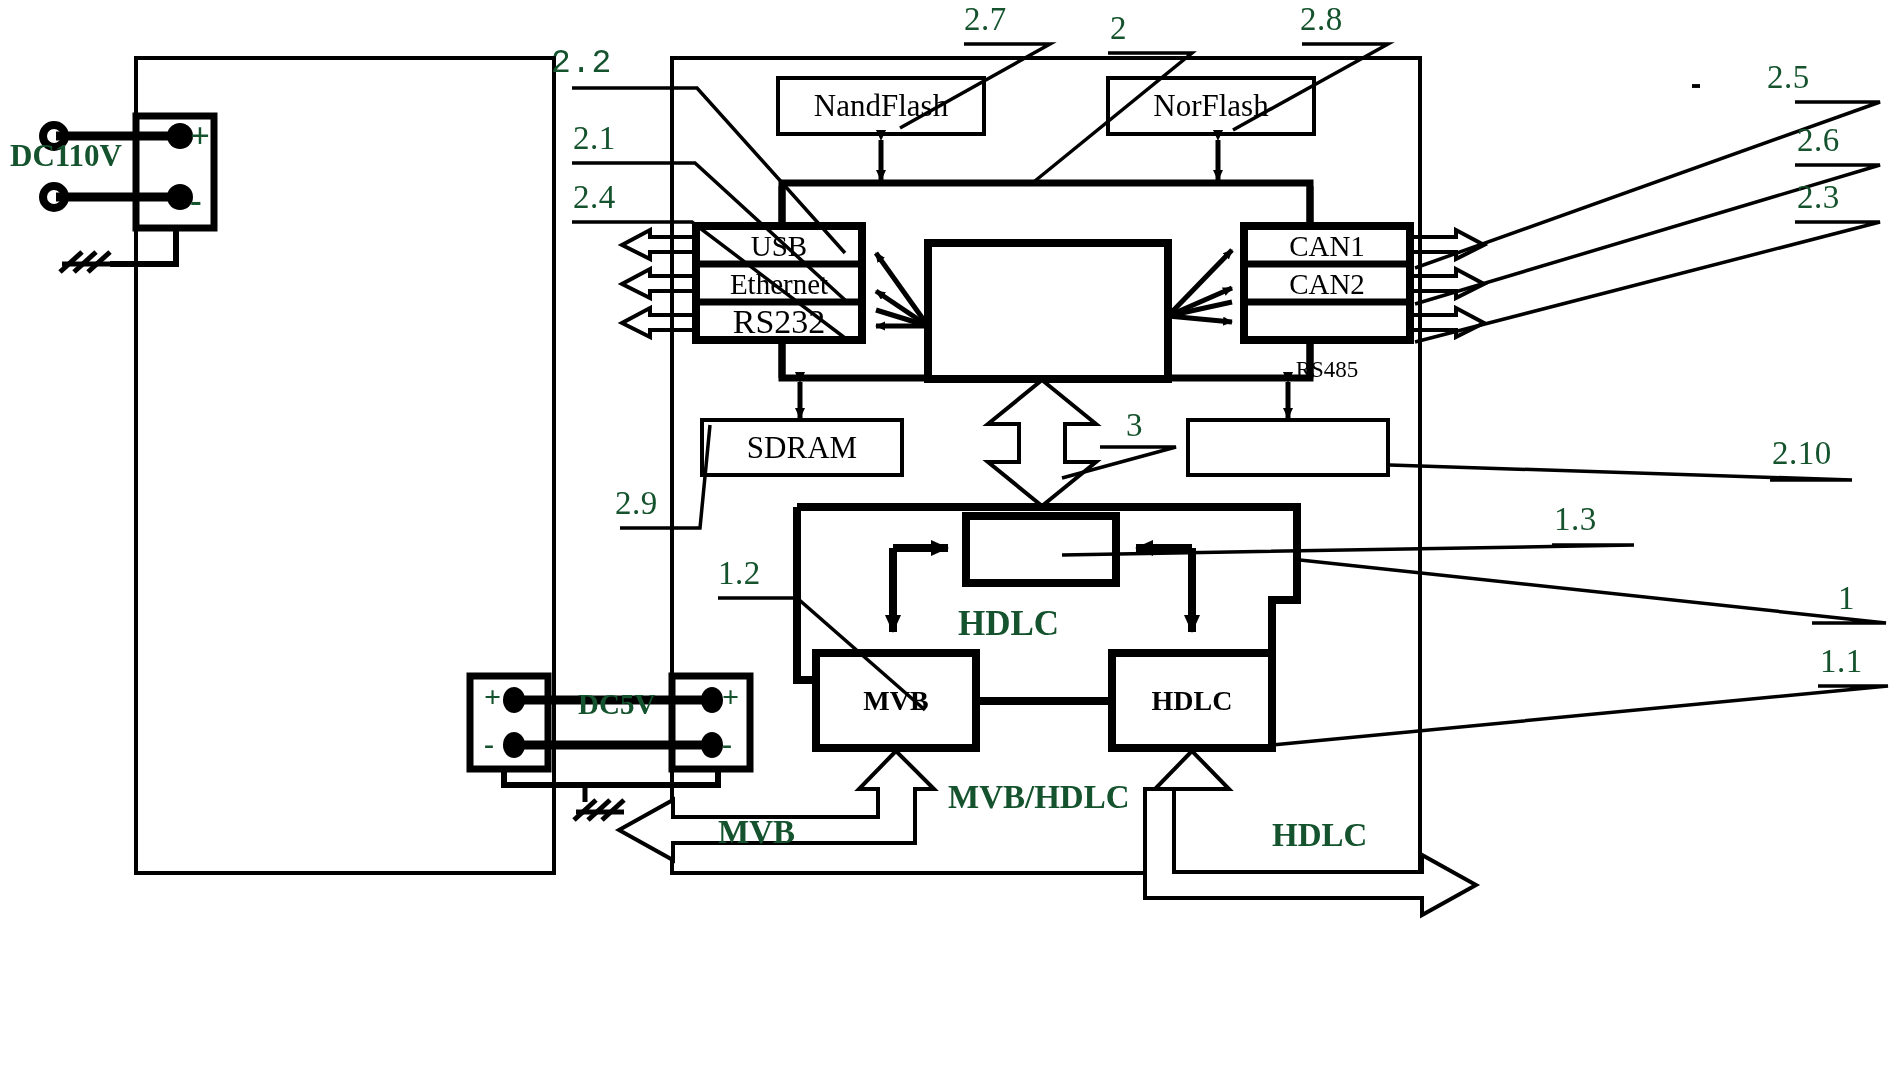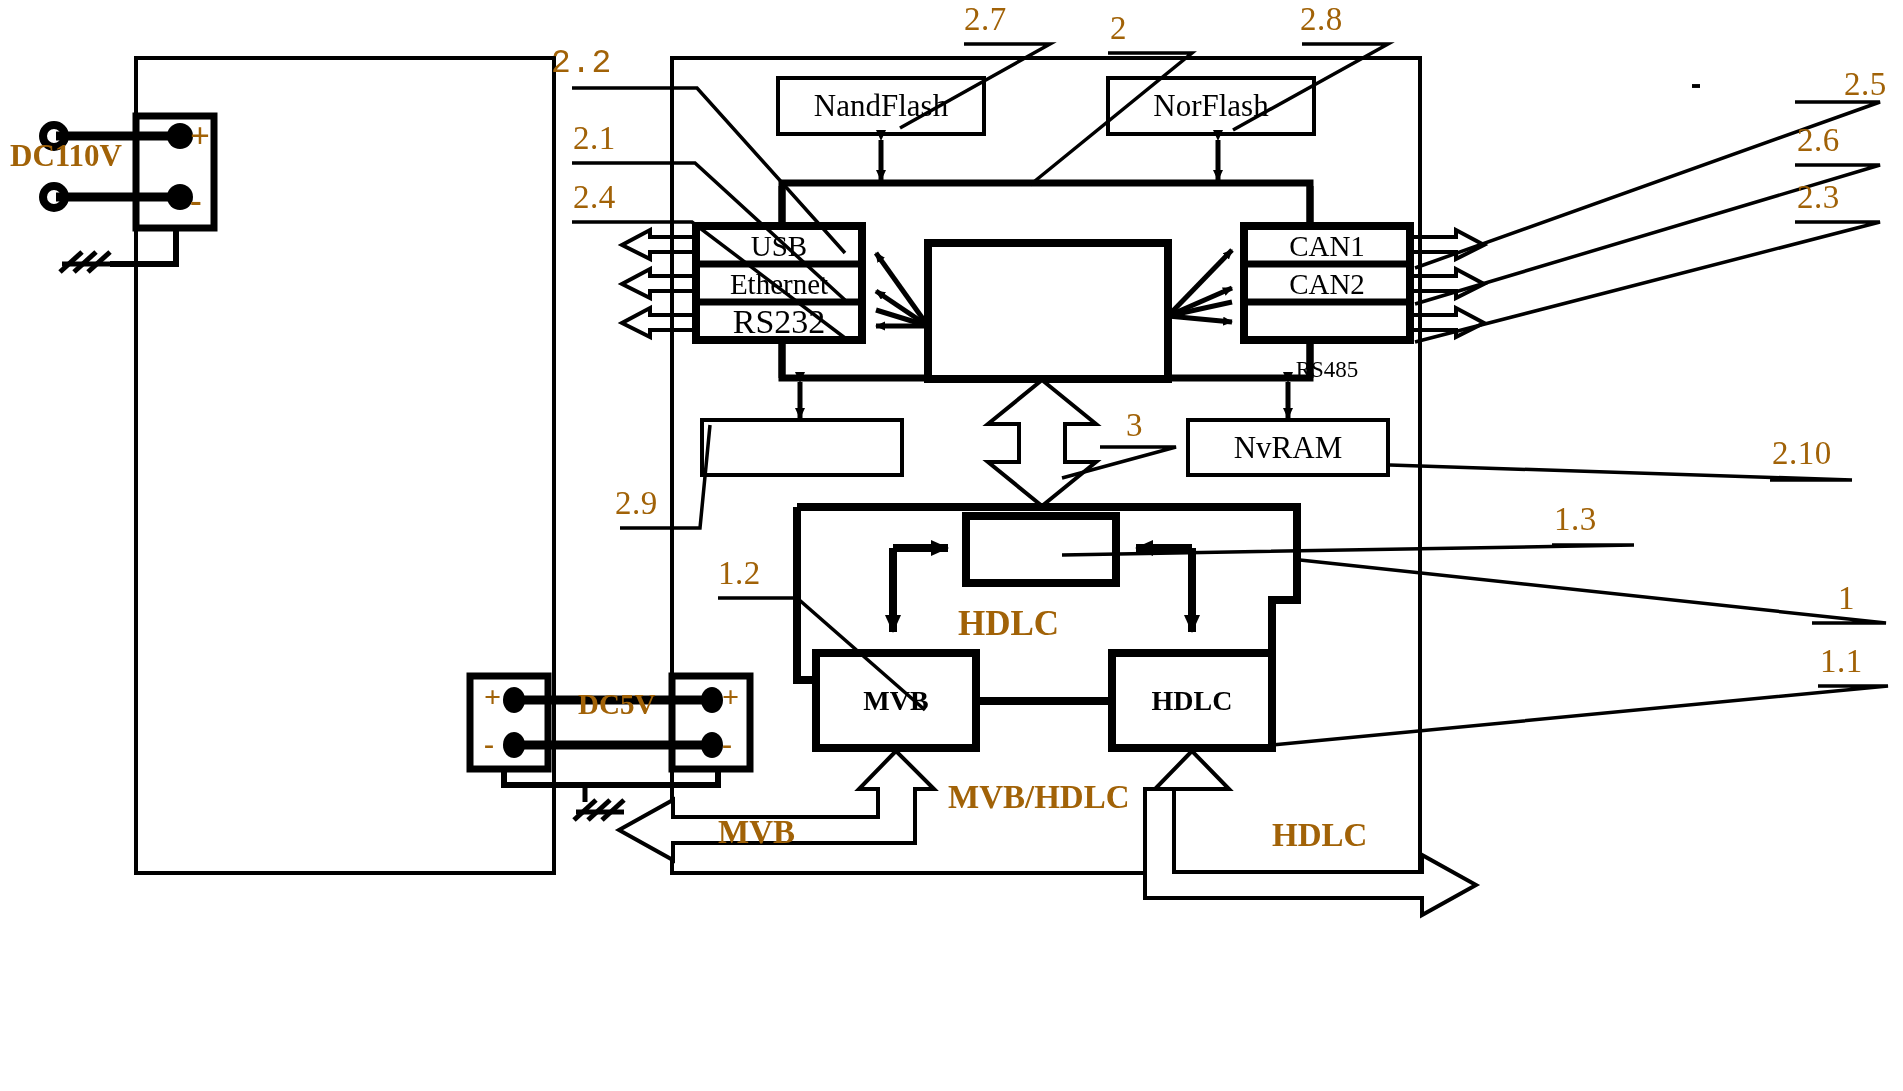--- a/index.html
+++ b/index.html
@@ -1,20 +1,20 @@
 <!DOCTYPE html>
 <html><head>
 <meta charset="utf-8">
 <style>
   html,body{margin:0;padding:0;background:#ffffff;}
   body{width:1903px;height:1091px;position:relative;overflow:hidden;
        font-family:"Liberation Serif", serif;color:#000;}
   #stage{position:absolute;left:0;top:0;width:1903px;height:1091px;}
   svg{position:absolute;left:0;top:0;width:1903px;height:1091px;}
-  .lbl{position:absolute;font-family:"Liberation Serif",serif;color:#a16207;
+  .lbl{position:absolute;font-family:"Liberation Serif",serif;color:#14532d;
        white-space:nowrap;line-height:1;}
   .boxtext{position:absolute;display:flex;align-items:center;justify-content:center;
            font-family:"Liberation Serif",serif;color:#000;white-space:nowrap;}
   .refnum{font-size:33px;letter-spacing:0.5px;}
   .bold{font-weight:bold;}
 </style>
 </head>
 <body>
 
 <div id="stage">
@@ -169,21 +169,21 @@
   <div class="lbl" style="left:190px;top:183px;font-size:35px;font-weight:bold;">-</div>
 
   <div class="lbl" style="left:578px;top:690px;font-size:29px;font-weight:bold;">DC5V</div>
   <div class="lbl" style="left:484px;top:682px;font-size:30px;font-weight:bold;">+</div>
   <div class="lbl" style="left:484px;top:729px;font-size:30px;font-weight:bold;">-</div>
   <div class="lbl" style="left:722px;top:682px;font-size:30px;font-weight:bold;">+</div>
   <div class="lbl" style="left:722px;top:729px;font-size:30px;font-weight:bold;">-</div>
 
   <div class="boxtext" style="left:778px;top:78px;width:206px;height:56px;font-size:31px;">NandFlash</div>
   <div class="boxtext" style="left:1108px;top:78px;width:206px;height:56px;font-size:31px;text-align:center;">NorFlash</div>
-  <div class="boxtext" style="left:1188px;top:420px;width:200px;height:55px;font-size:31px;">NvRAM</div>
+  <div class="boxtext" style="left:702px;top:420px;width:200px;height:55px;font-size:31px;">SDRAM</div>
 
   <div class="boxtext" style="left:698px;top:228px;width:162px;height:36px;font-size:29px;">USB</div>
   <div class="boxtext" style="left:698px;top:266px;width:162px;height:36px;font-size:29px;">Ethernet</div>
   <div class="boxtext" style="left:698px;top:304px;width:162px;height:36px;font-size:34px;">RS232</div>
 
   <div class="boxtext" style="left:1246px;top:228px;width:162px;height:36px;font-size:29px;">CAN1</div>
   <div class="boxtext" style="left:1246px;top:266px;width:162px;height:36px;font-size:29px;">CAN2</div>
   <div class="boxtext" style="left:1246px;top:304px;width:162px;height:36px;font-size:23px;margin-top:48px;">RS485</div>
 
   <div class="lbl bold" style="left:958px;top:606px;font-size:35px;">HDLC</div>
@@ -232,21 +232,21 @@
       <path d="M1818,686 L1888,686 L1272,745"></path>
     </g>
   </svg>
 
   <div class="lbl refnum" style="left:551px;top:47px;font-family:Liberation Mono, monospace;">2.2</div>
   <div class="lbl refnum" style="left:573px;top:122px;">2.1</div>
   <div class="lbl refnum" style="left:573px;top:181px;">2.4</div>
   <div class="lbl refnum" style="left:964px;top:3px;">2.7</div>
   <div class="lbl refnum" style="left:1110px;top:12px;">2</div>
   <div class="lbl refnum" style="left:1300px;top:3px;">2.8</div>
-  <div class="lbl refnum" style="left:1844px;top:61px;margin-top:7px;">2.5</div>
+  <div class="lbl refnum" style="left:1767px;top:61px;">2.5</div>
   <div class="lbl refnum" style="left:1797px;top:124px;">2.6</div>
   <div class="lbl refnum" style="left:1797px;top:181px;">2.3</div>
   <div class="lbl refnum" style="left:615px;top:487px;">2.9</div>
   <div class="lbl refnum" style="left:1126px;top:409px;">3</div>
   <div class="lbl refnum" style="left:1772px;top:437px;">2.10</div>
   <div class="lbl refnum" style="left:1554px;top:503px;">1.3</div>
   <div class="lbl refnum" style="left:1838px;top:582px;">1</div>
   <div class="lbl refnum" style="left:718px;top:557px;">1.2</div>
   <div class="lbl refnum" style="left:1820px;top:645px;">1.1</div>
 

